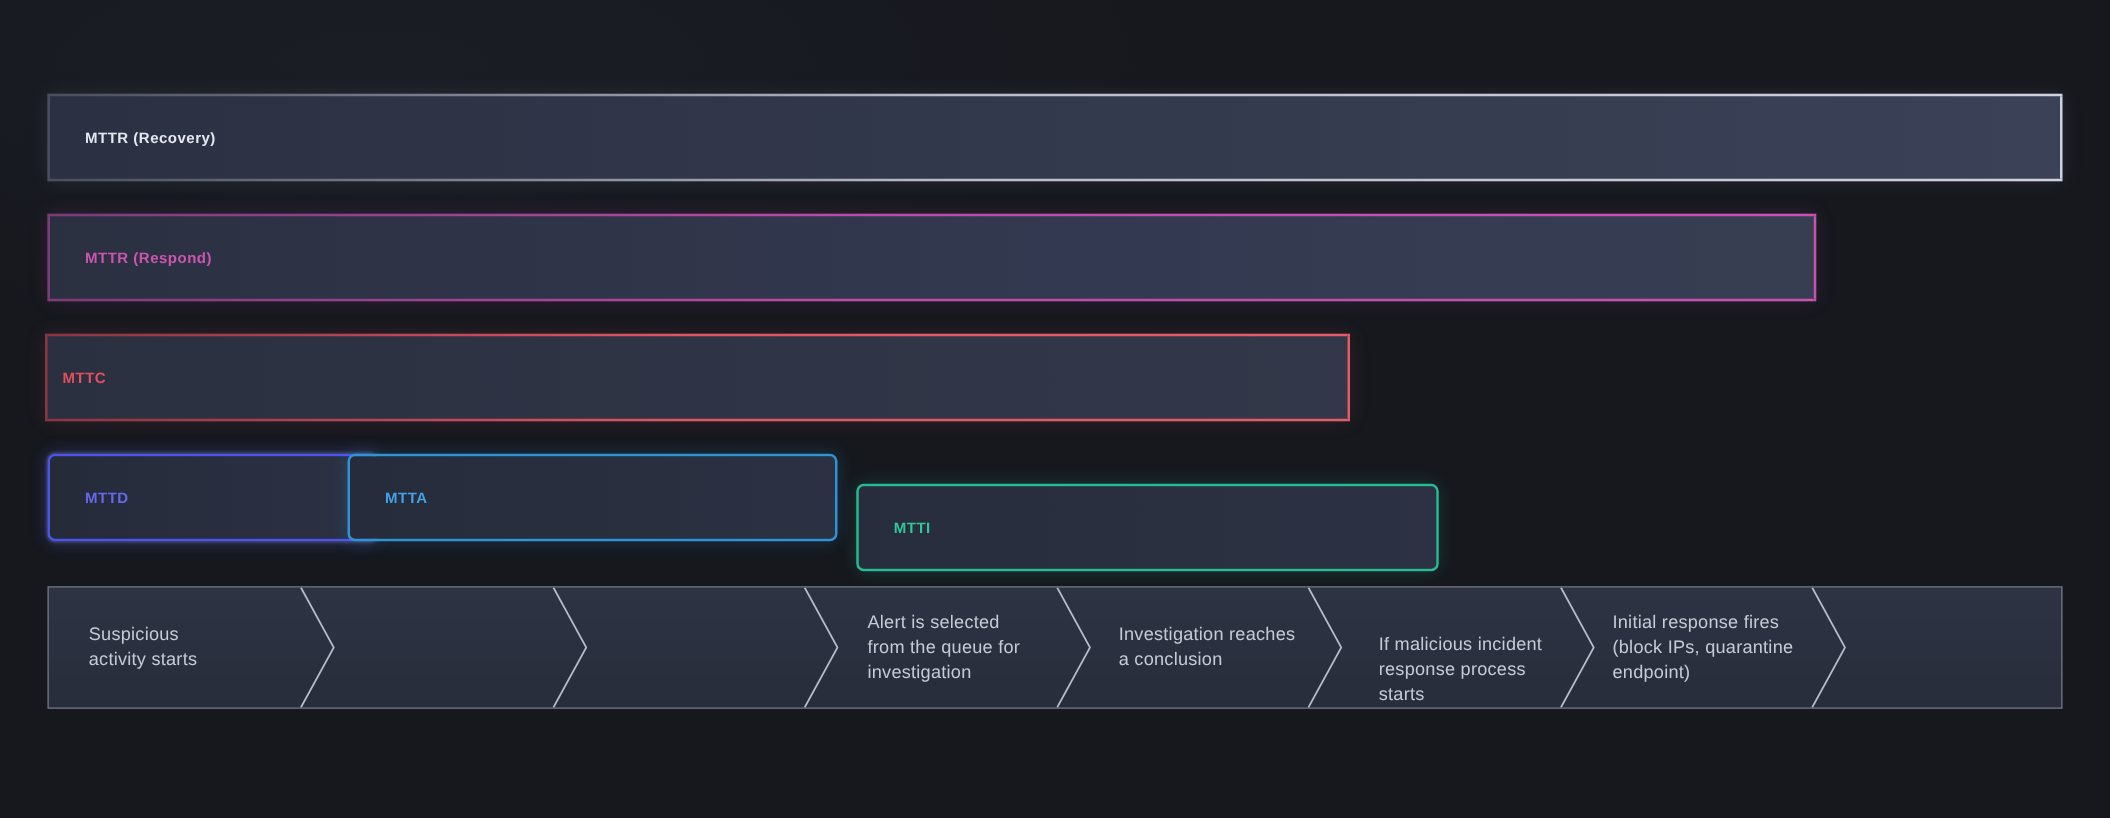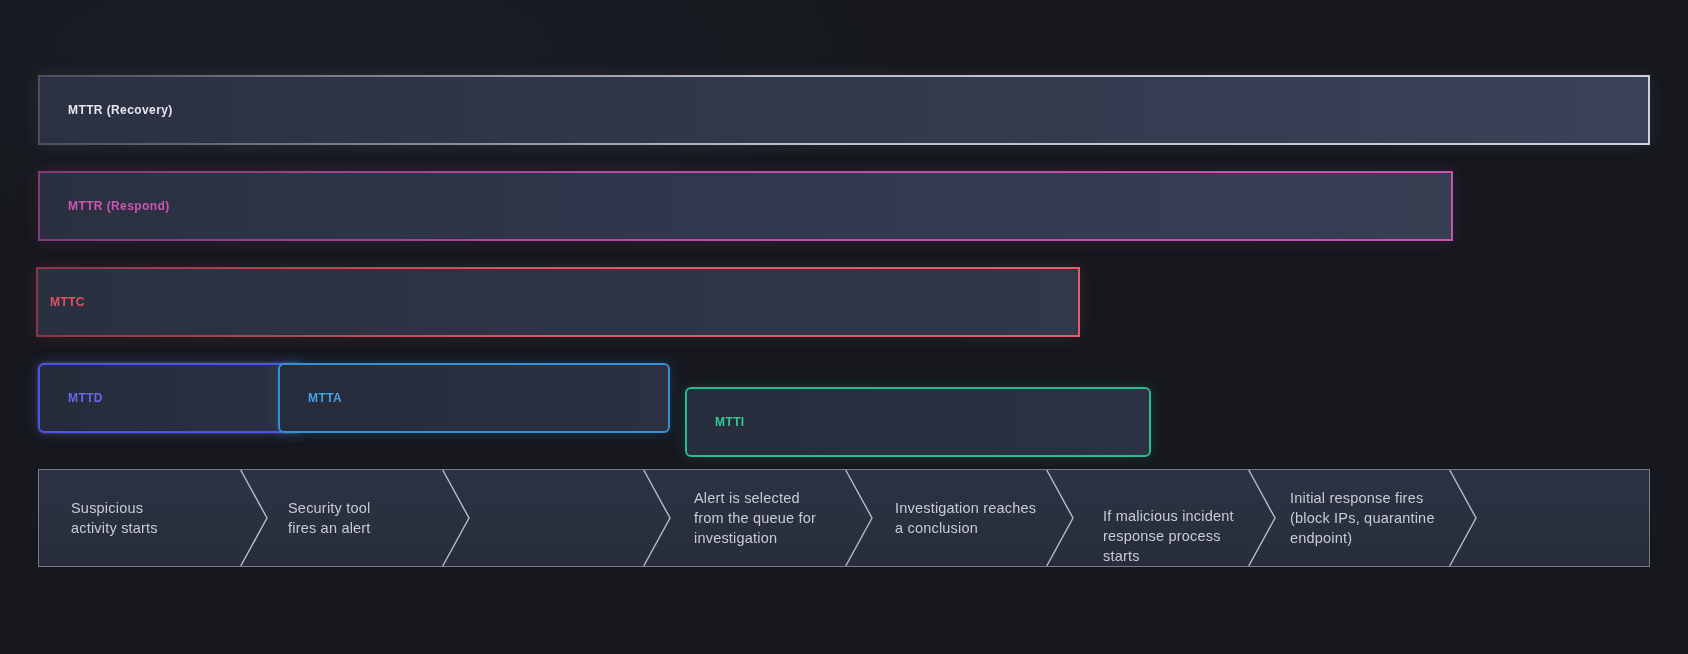--- a/index.html
+++ b/index.html
@@ -113,23 +113,20 @@
   </div>
 
   <div class="bar bar-mtti">
     <span class="bar-label">MTTI</span>
   </div>
 
   <div class="timeline">
     <div class="step step-1">
       <span class="step-label">Suspicious activity starts</span>
     </div>
-    <div class="step step-2">
-      <span class="step-label">Security tool fires an alert</span>
-    </div>
     <div class="step step-4">
       <span class="step-label">Alert is selected from the queue for investigation</span>
     </div>
     <div class="step step-5">
       <span class="step-label">Investigation reaches a conclusion</span>
     </div>
     <div class="step step-6">
       <span class="step-label">If malicious incident response process starts</span>
     </div>
     <div class="step step-7">

